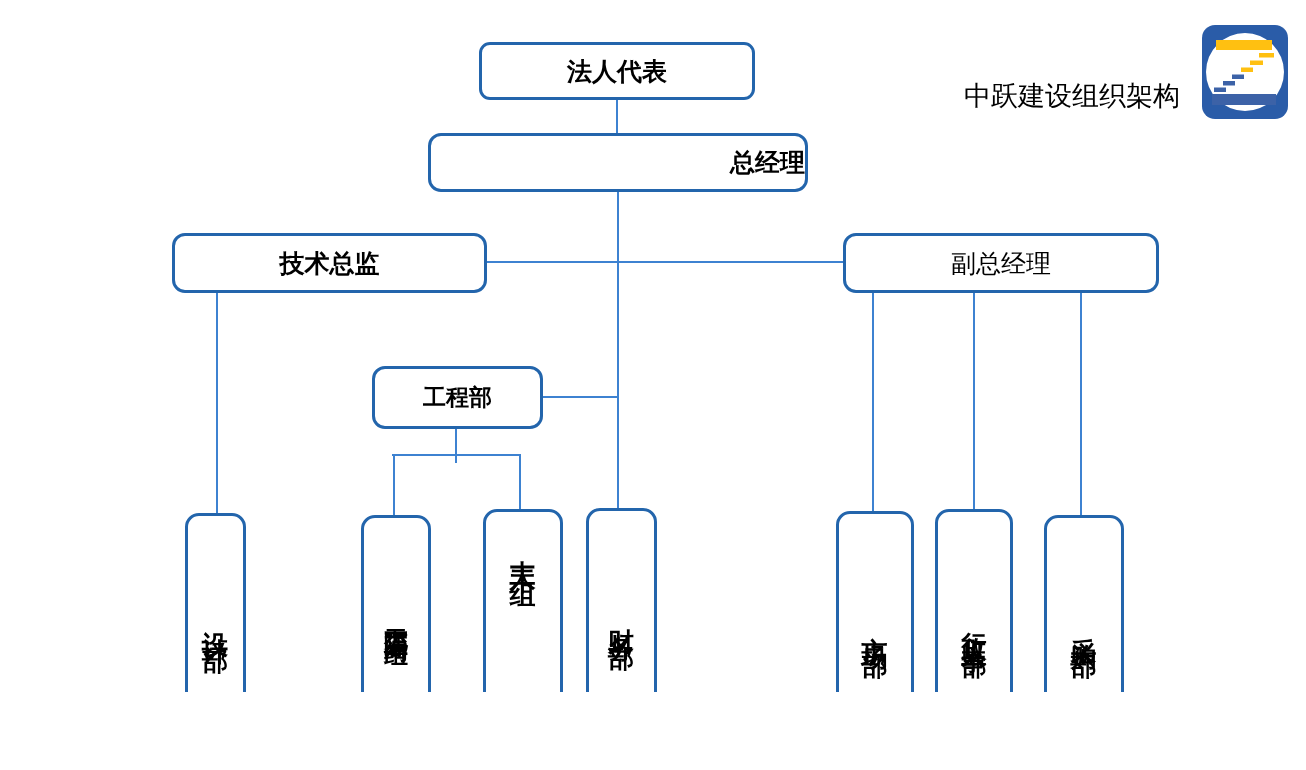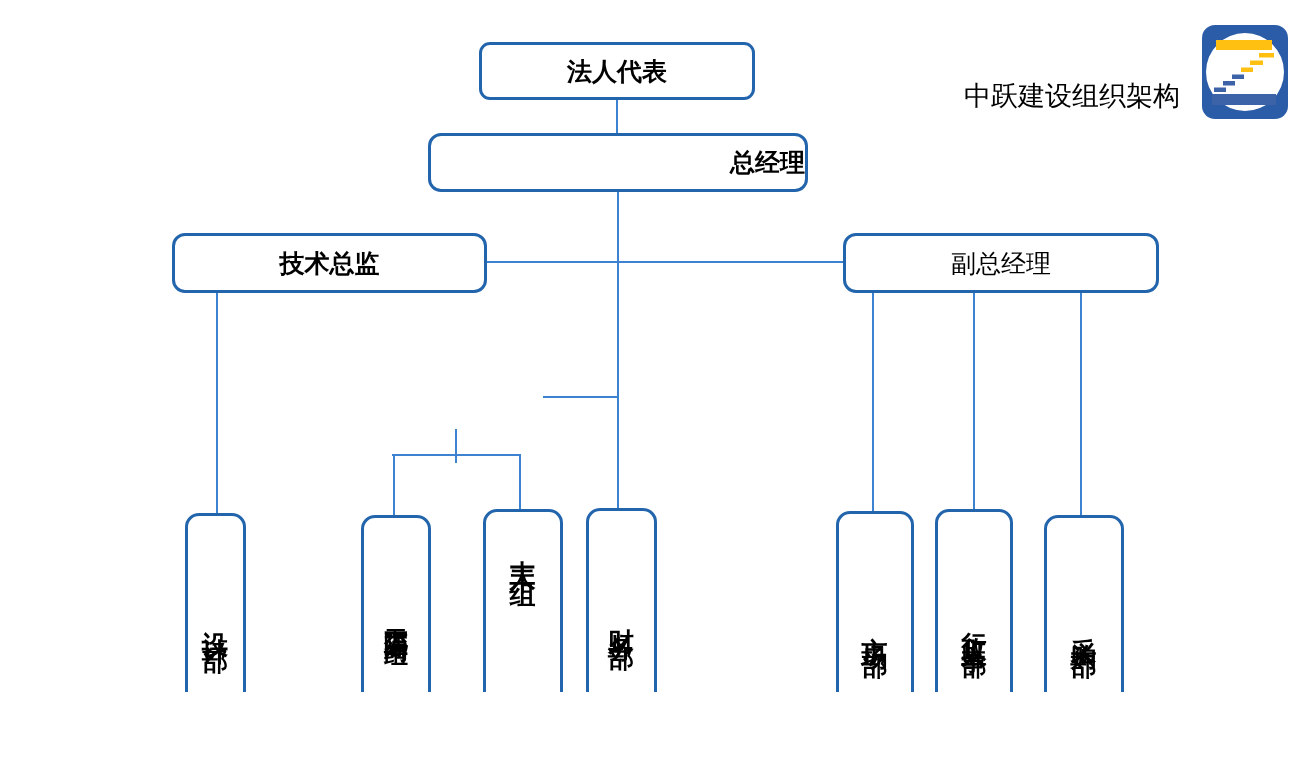--- a/index.html
+++ b/index.html
@@ -105,20 +105,23 @@
   </div>
   <div class="node hbox n-gm">
     <span>总经理</span>
   </div>
   <div class="node hbox n-tech">
     <span>技术总监</span>
   </div>
   <div class="node hbox regular n-deputy">
     <span>副总经理</span>
   </div>
+  <div class="node hbox n-eng">
+    <span>工程部</span>
+  </div>
 
   <div class="node vbox n-design">
     <span class="vtext">设计部</span>
   </div>
   <div class="node vbox tight n-dust">
     <span class="vtext">无尘隔间一组</span>
   </div>
   <div class="node vbox v-top n-civil">
     <span class="vtext">土木一组</span>
   </div>

